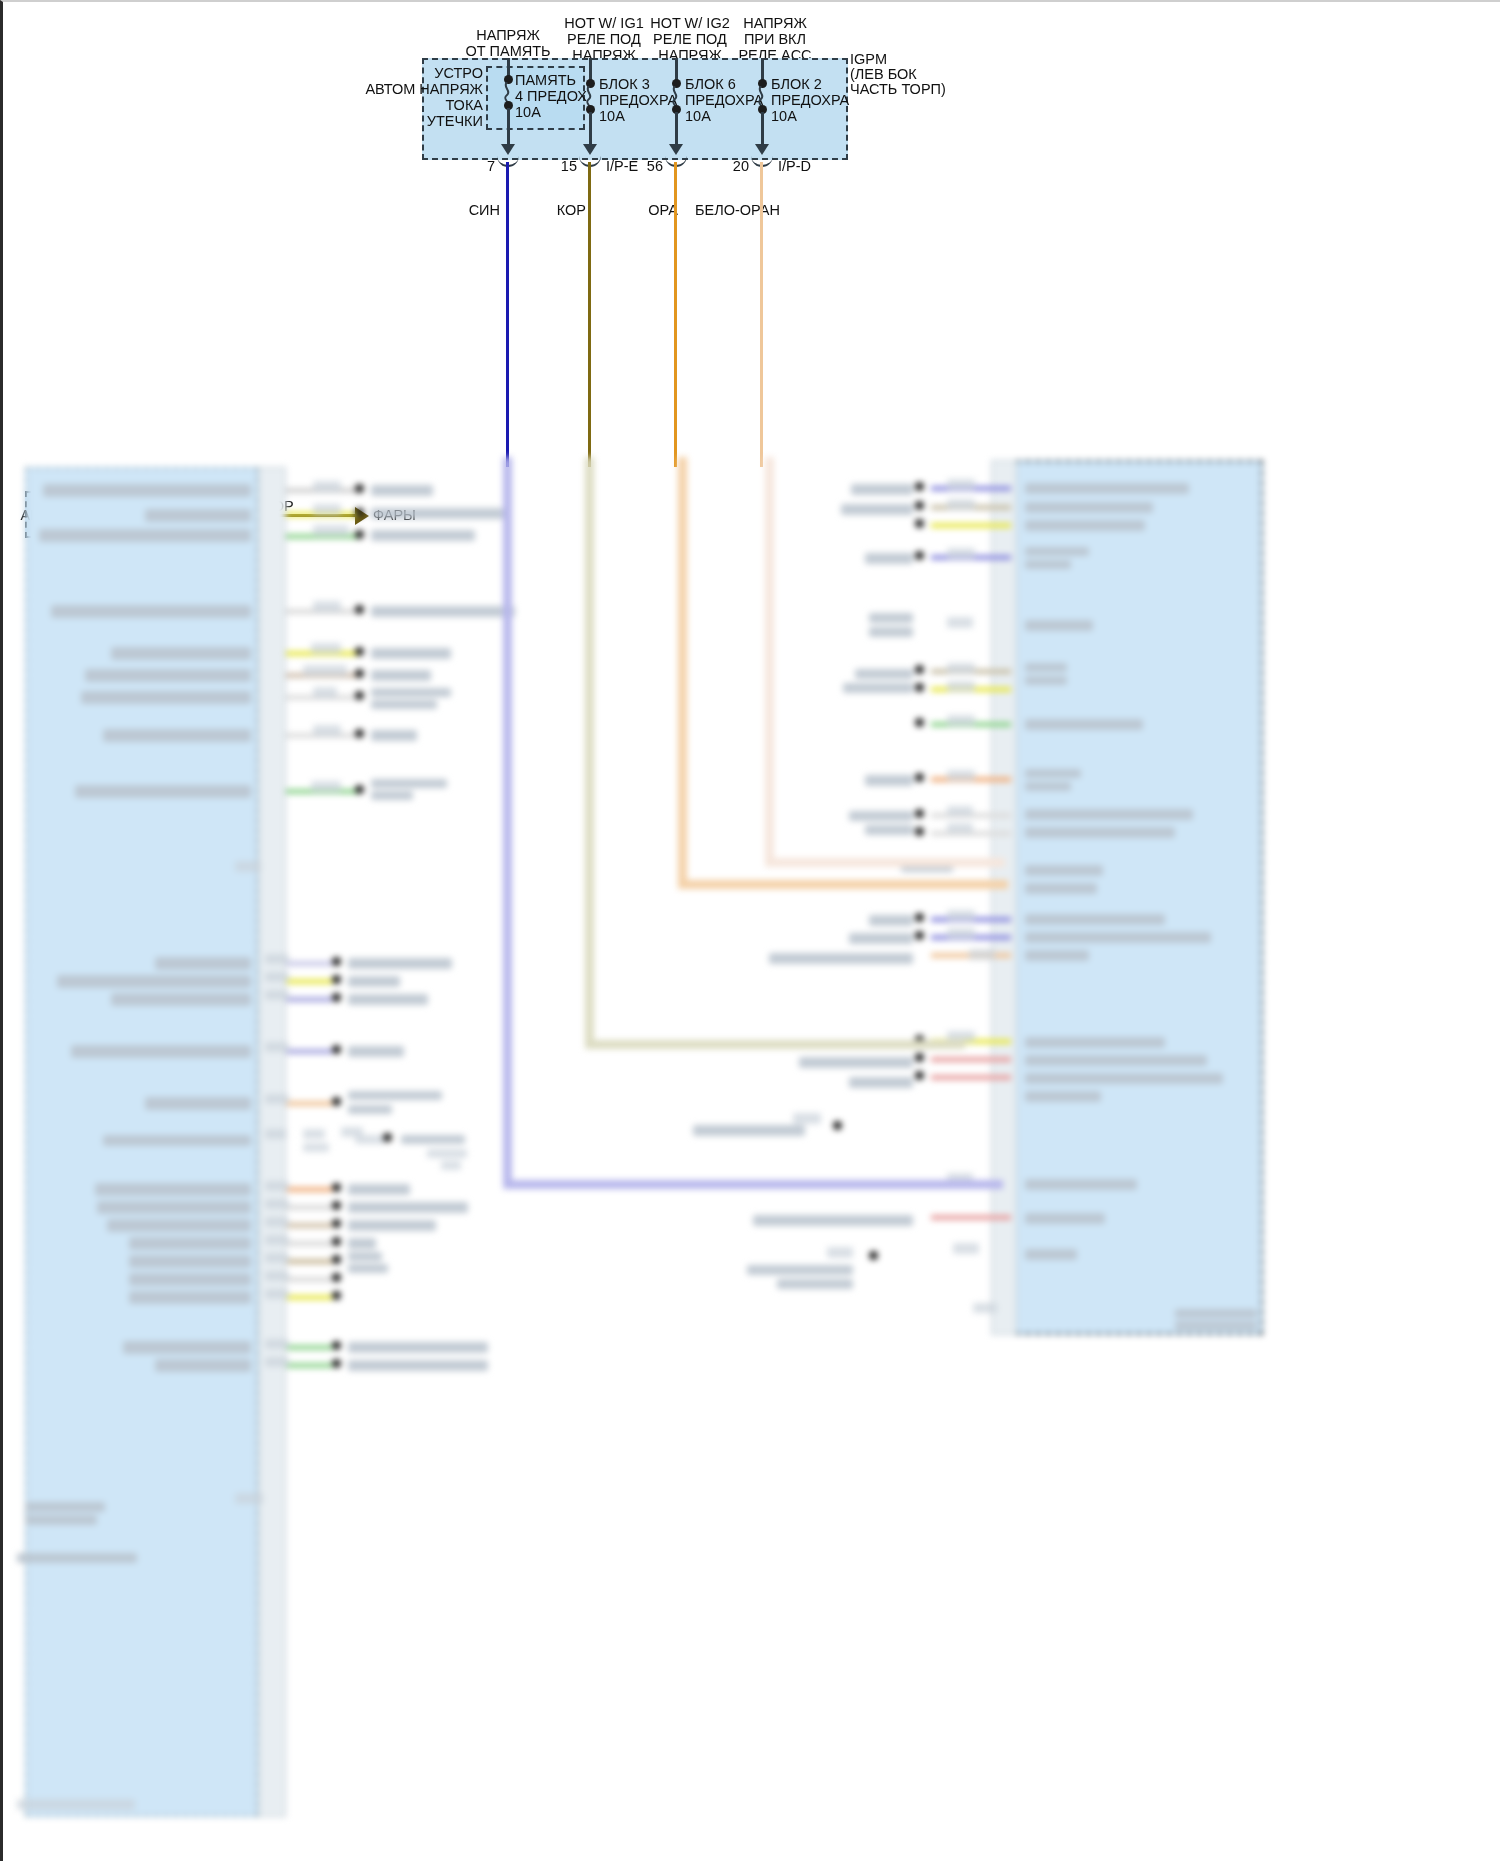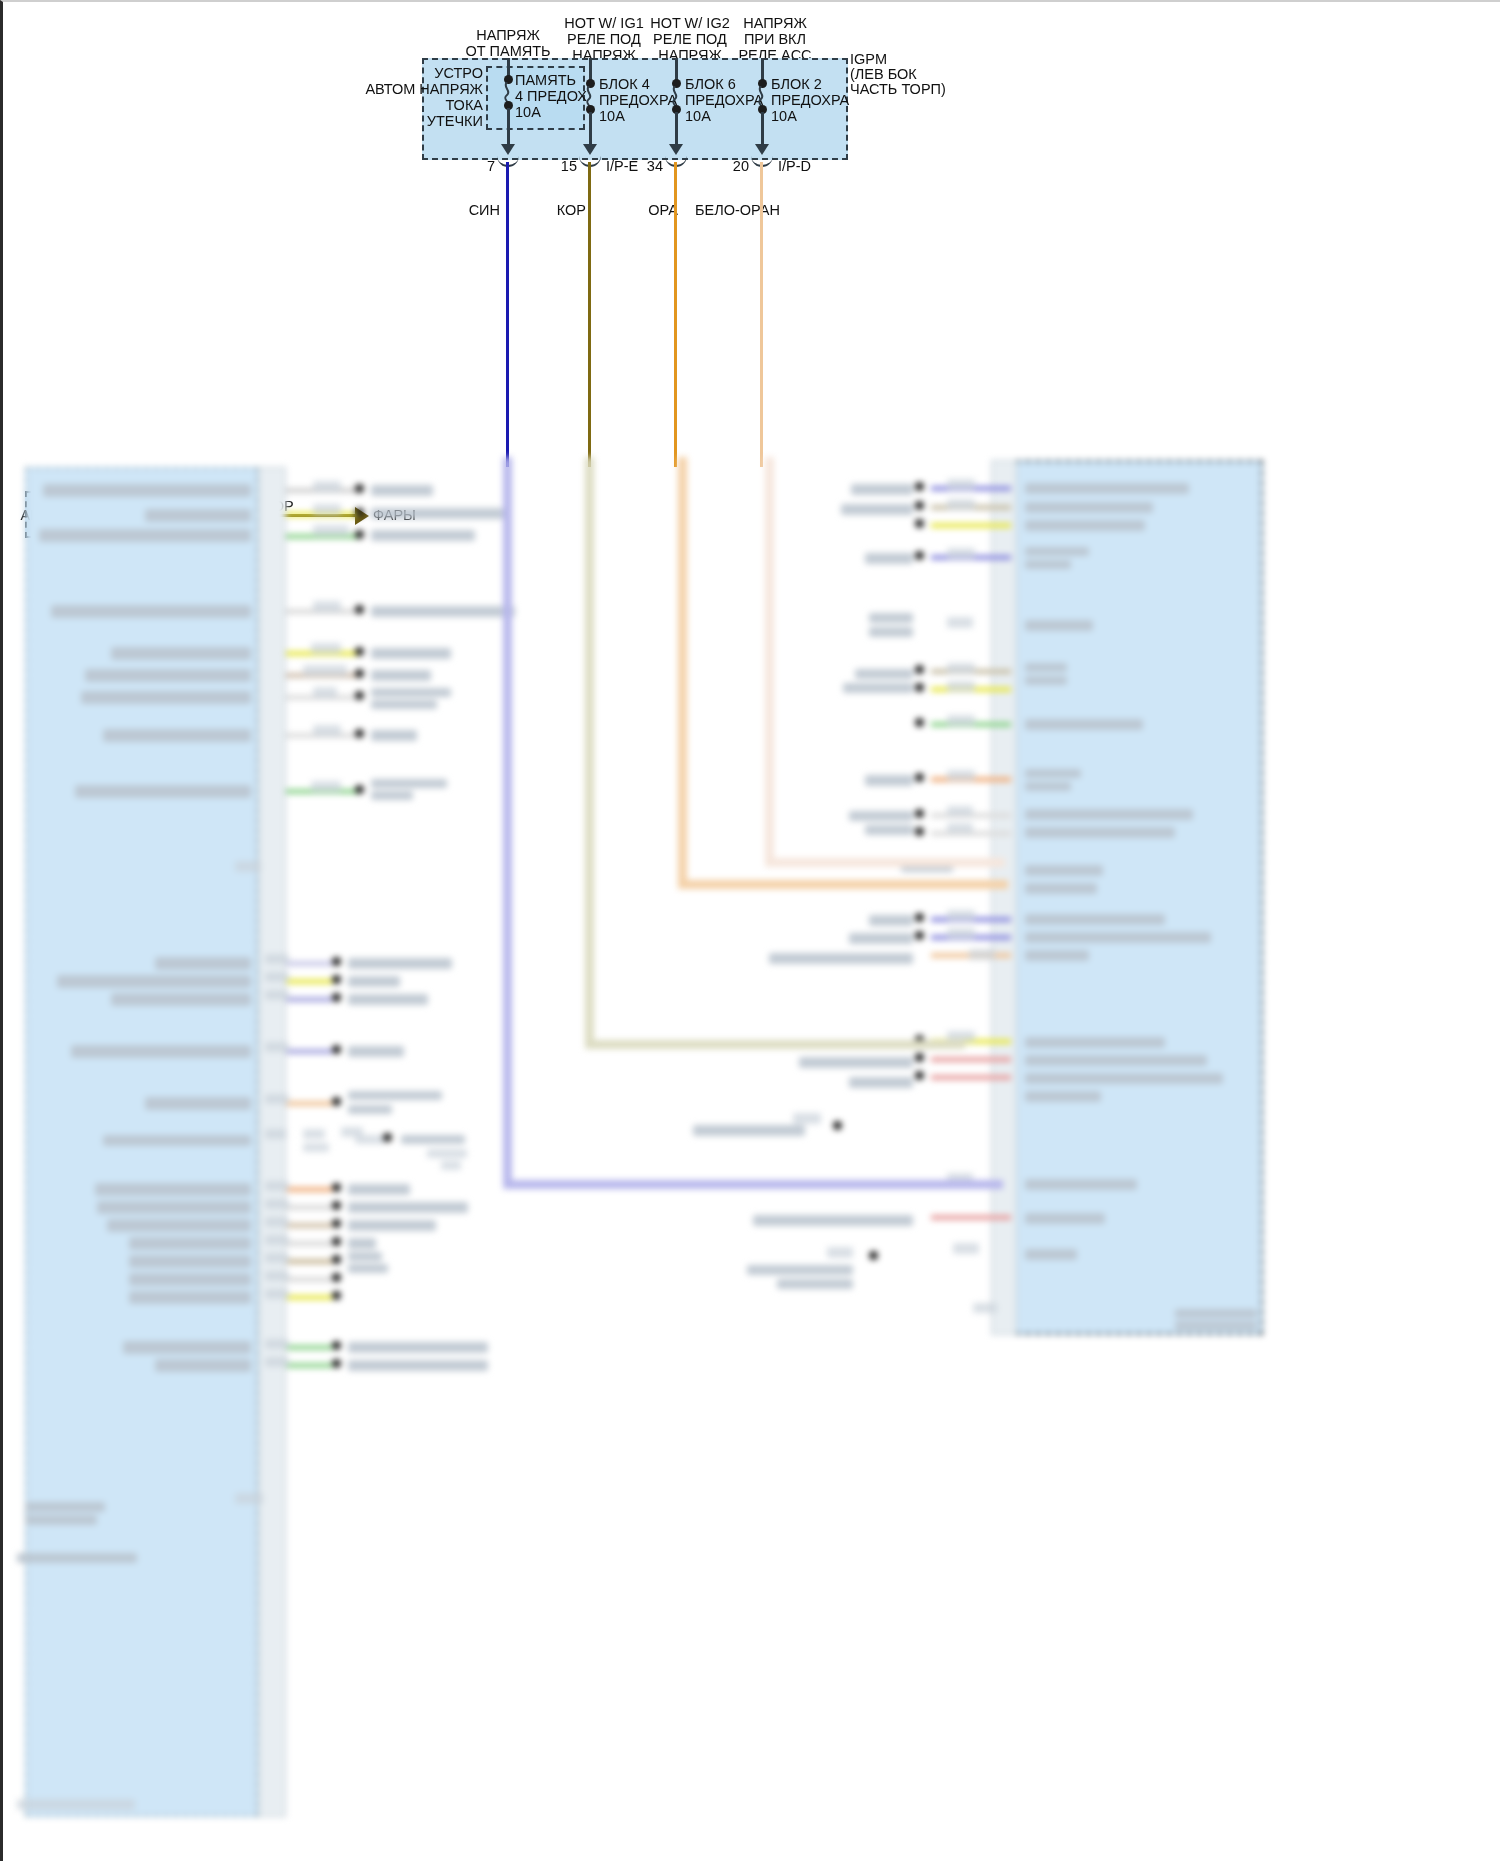--- a/index.html
+++ b/index.html
@@ -131,21 +131,21 @@
   <div class="t f14" style="left:512px; top:102px;">10A</div>
 
   <div class="wire vw" style="left:586px; top:56px; height:24px; background:#2f3c46;"></div>
   <div class="dot" style="left:583px; top:77px;"></div>
   <svg class="fuse-sq" style="left:580px; top:84px;" width="14" height="22" viewBox="0 0 14 22">
     <path d="M6 0 C 1 5, 11 9, 6 13 C 1 17, 8 19, 6 22" stroke="#2f3c46" stroke-width="2" fill="none"></path>
   </svg>
   <div class="dot" style="left:583px; top:103px;"></div>
   <div class="wire vw" style="left:586px; top:110px; height:34px; background:#2f3c46;"></div>
   <div class="arrow-down" style="left:580px; top:142px;"></div>
-  <div class="t f14" style="left:596px; top:74px;">БЛОК 4</div>
+  <div class="t f14" style="left:596px; top:74px;">БЛОК 3</div>
   <div class="t f14" style="left:596px; top:90px;">ПРЕДОХРА</div>
   <div class="t f14" style="left:596px; top:106px;">10A</div>
 
   <div class="wire vw" style="left:672px; top:56px; height:24px; background:#2f3c46;"></div>
   <div class="dot" style="left:669px; top:77px;"></div>
   <svg class="fuse-sq" style="left:666px; top:84px;" width="14" height="22" viewBox="0 0 14 22">
     <path d="M6 0 C 1 5, 11 9, 6 13 C 1 17, 8 19, 6 22" stroke="#2f3c46" stroke-width="2" fill="none"></path>
   </svg>
   <div class="dot" style="left:669px; top:103px;"></div>
   <div class="wire vw" style="left:672px; top:110px; height:34px; background:#2f3c46;"></div>
@@ -167,21 +167,21 @@
   <div class="t f14" style="left:768px; top:106px;">10A</div>
 
   <div class="pin-curve" style="left:494px; top:152px;"></div>
   <div class="t f14 rgt" style="left:492px; top:156px;">7</div>
 
   <div class="pin-curve" style="left:576px; top:152px;"></div>
   <div class="t f14 rgt" style="left:574px; top:156px;">15</div>
   <div class="t f14" style="left:603px; top:156px;">I/P-E</div>
 
   <div class="pin-curve" style="left:662px; top:152px;"></div>
-  <div class="t f14 rgt" style="left:660px; top:156px;">34</div>
+  <div class="t f14 rgt" style="left:660px; top:156px;">56</div>
 
   <div class="pin-curve" style="left:748px; top:152px;"></div>
   <div class="t f14 rgt" style="left:746px; top:156px;">20</div>
   <div class="t f14" style="left:775px; top:156px;">I/P-D</div>
 
   <div class="t f14 rgt" style="left:497px; top:200px;">СИН</div>
   <div class="t f14 rgt" style="left:583px; top:200px;">КОР</div>
   <div class="t f14 rgt" style="left:675px; top:200px;">ОРА</div>
   <div class="t f14" style="left:692px; top:200px;">БЕЛО-ОРАН</div>
 

